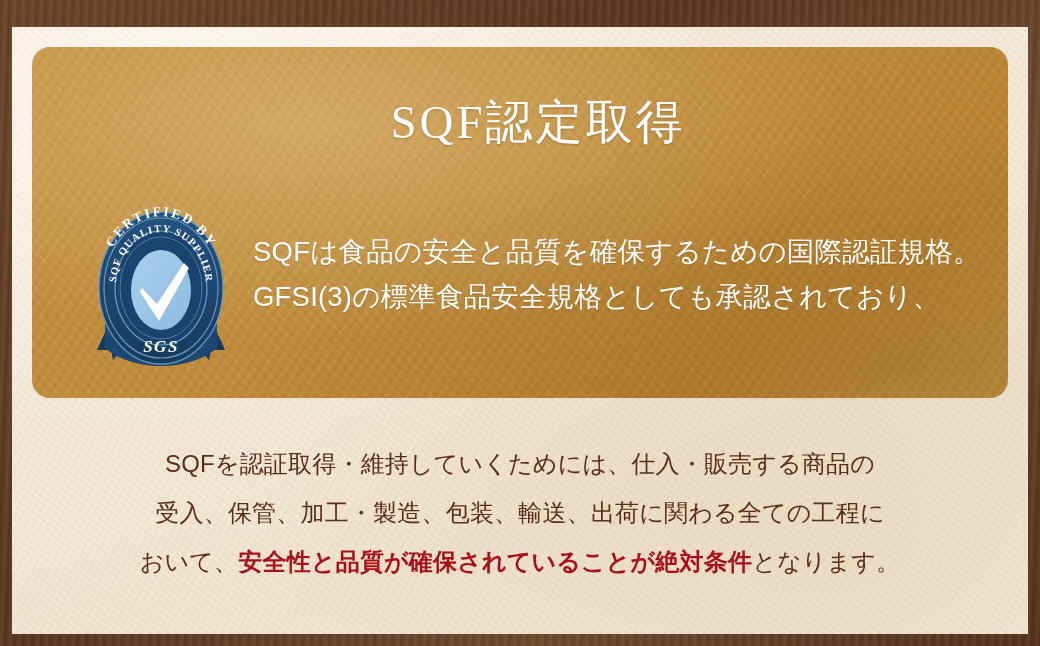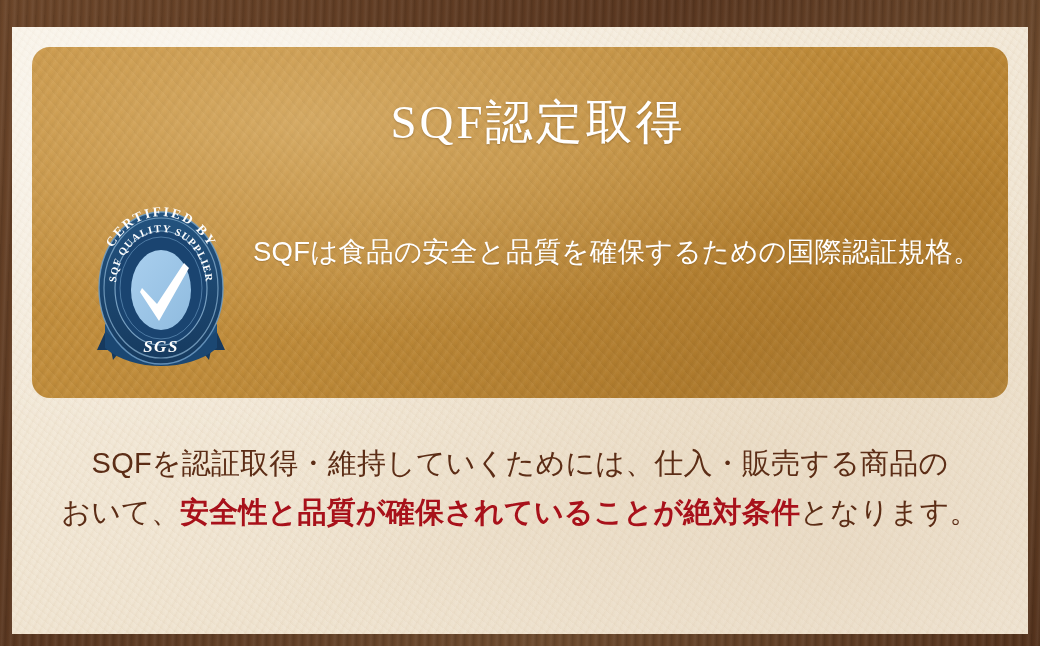--- a/index.html
+++ b/index.html
@@ -101,21 +101,21 @@
   .card-body .ln { white-space: nowrap; }
 
   
   .bottom-block {
     position: absolute;
     left: 0;
     right: 0;
     top: 412px;
     text-align: center;
     color: #5c2d16;
-    font-size: 29px;
+    font-size: 24px;
     line-height: 49px;
     letter-spacing: 0.2px;
   }
   .bottom-block .ln { white-space: nowrap; display: block; }
   .hl {
     color: #a8111a;
     font-weight: 700;
     text-align: right;
   }
 </style>
@@ -169,26 +169,30 @@
           <text font-family="&quot;Liberation Serif&quot;, serif" font-size="10.5" font-weight="700" fill="#ffffff" letter-spacing="1.1">
             <textPath href="#arcInner" startOffset="50%" text-anchor="middle">SQF QUALITY SUPPLIER</textPath>
           </text>
 
           <text x="76" y="152" text-anchor="middle" font-family="&quot;Liberation Serif&quot;, serif" font-size="17" font-style="italic" font-weight="700" fill="#ffffff" letter-spacing="1.5">SGS</text>
         </svg>
       </div>
 
       <div class="card-body">
         <div class="ln">SQFは食品の安全と品質を確保するための国際認証規格。</div>
+        <div class="ln">GFSI(3)の標準食品安全規格としても承認されており、</div>
       </div>
     </div>
 
     <div class="bottom-block">
       <span class="ln">
         <span>SQFを認証取得・維持していくためには、仕入・販売する商品の</span>
+      </span>
+      <span class="ln">
+        <span>受入、保管、加工・製造、包装、輸送、出荷に関わる全ての工程に</span>
       </span>
       <span class="ln">
         <span>おいて、</span><span class="hl">安全性と品質が確保されていることが絶対条件</span><span>となります。</span>
       </span>
     </div>
 
   </div>
 </div>
 
 </body></html>

